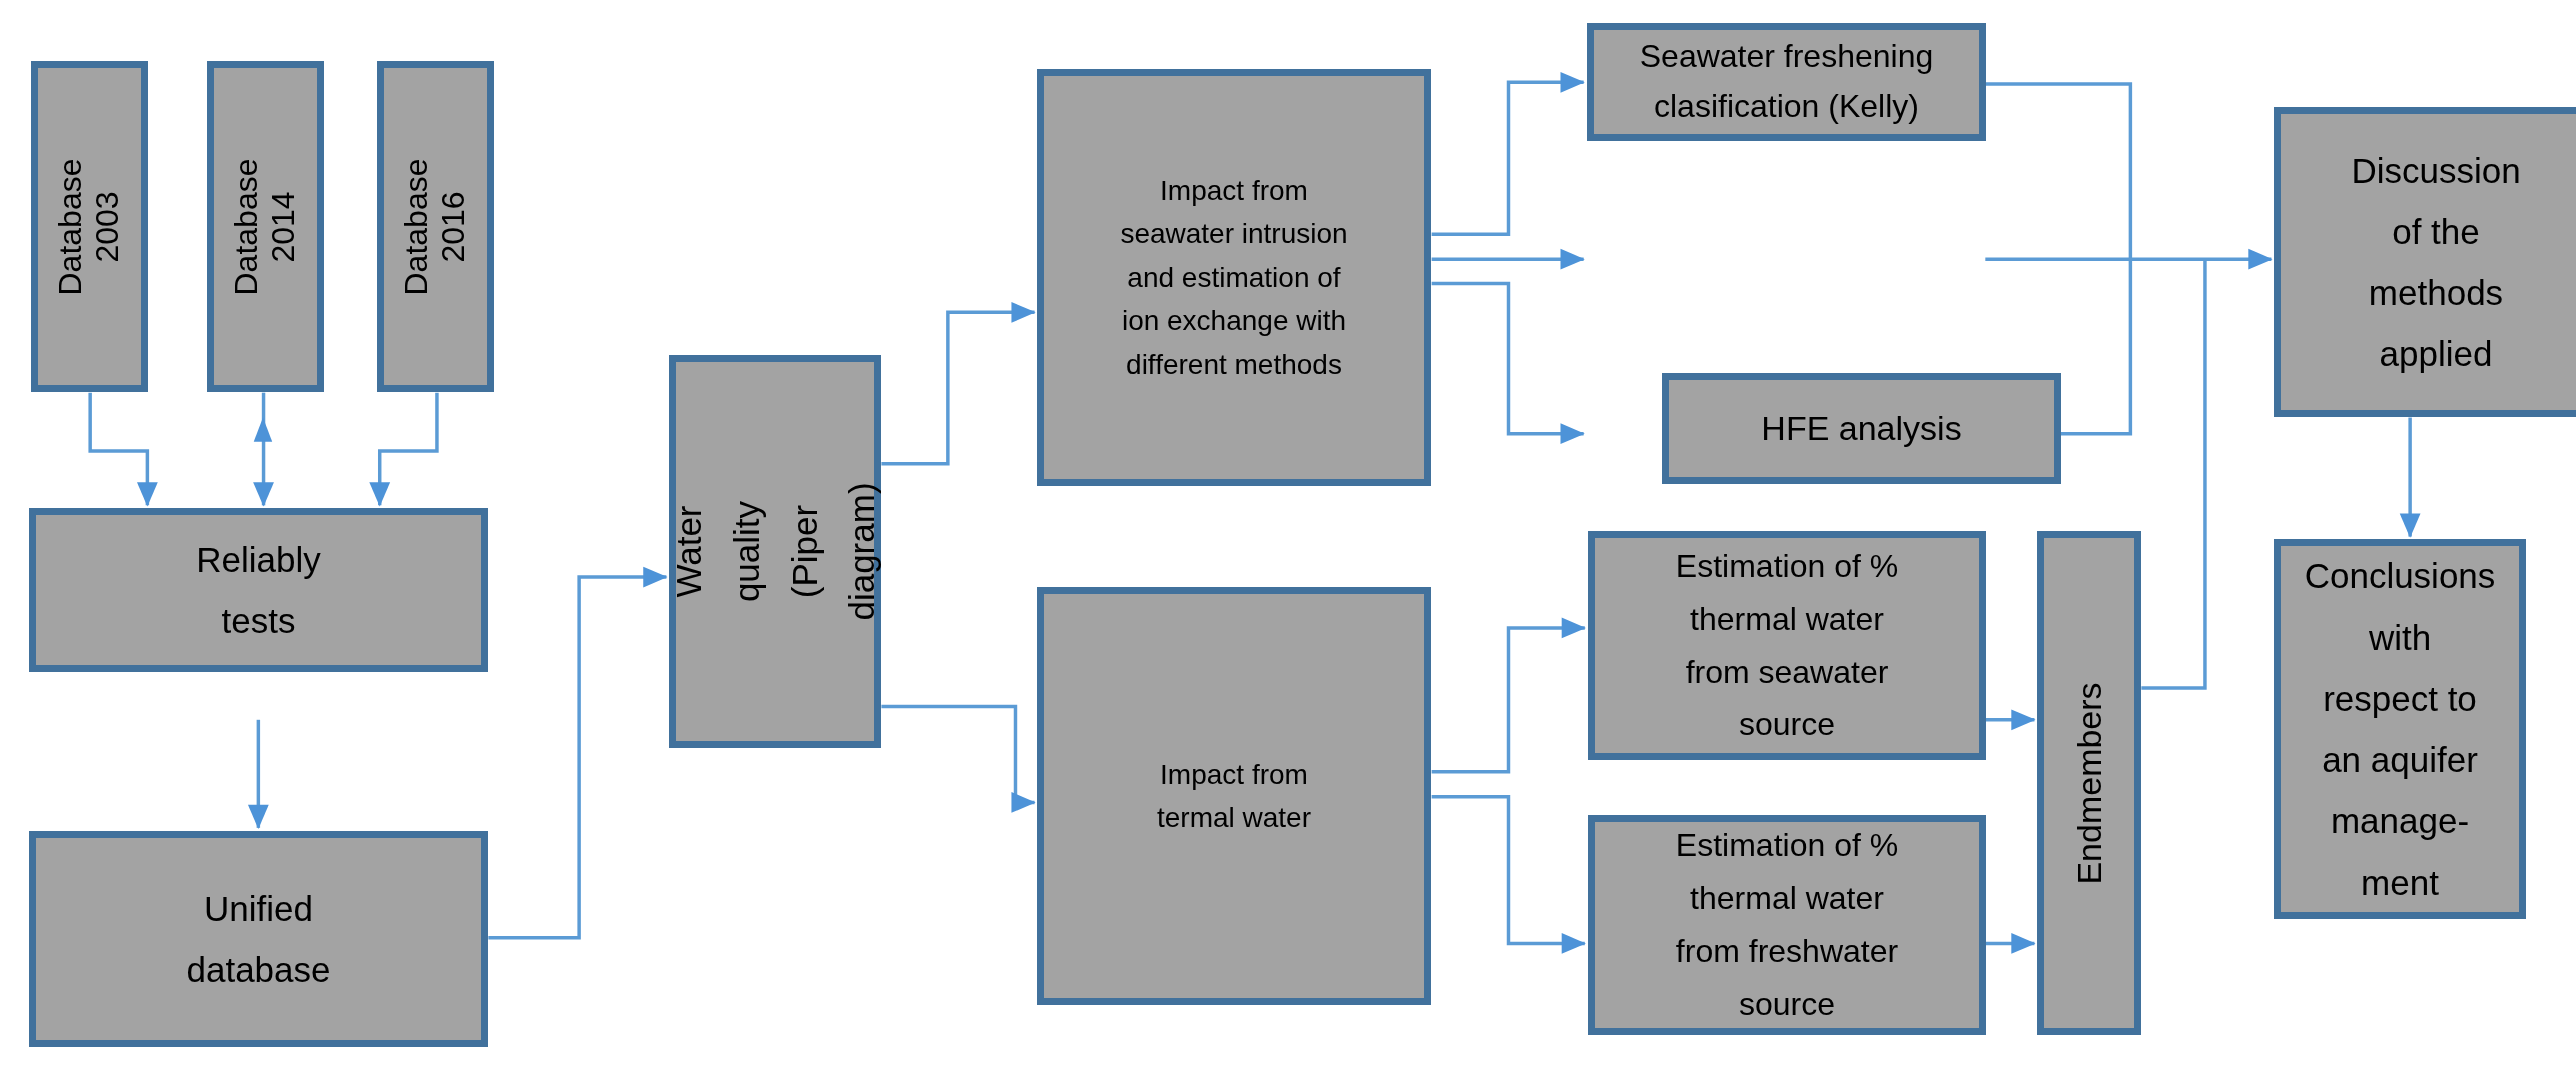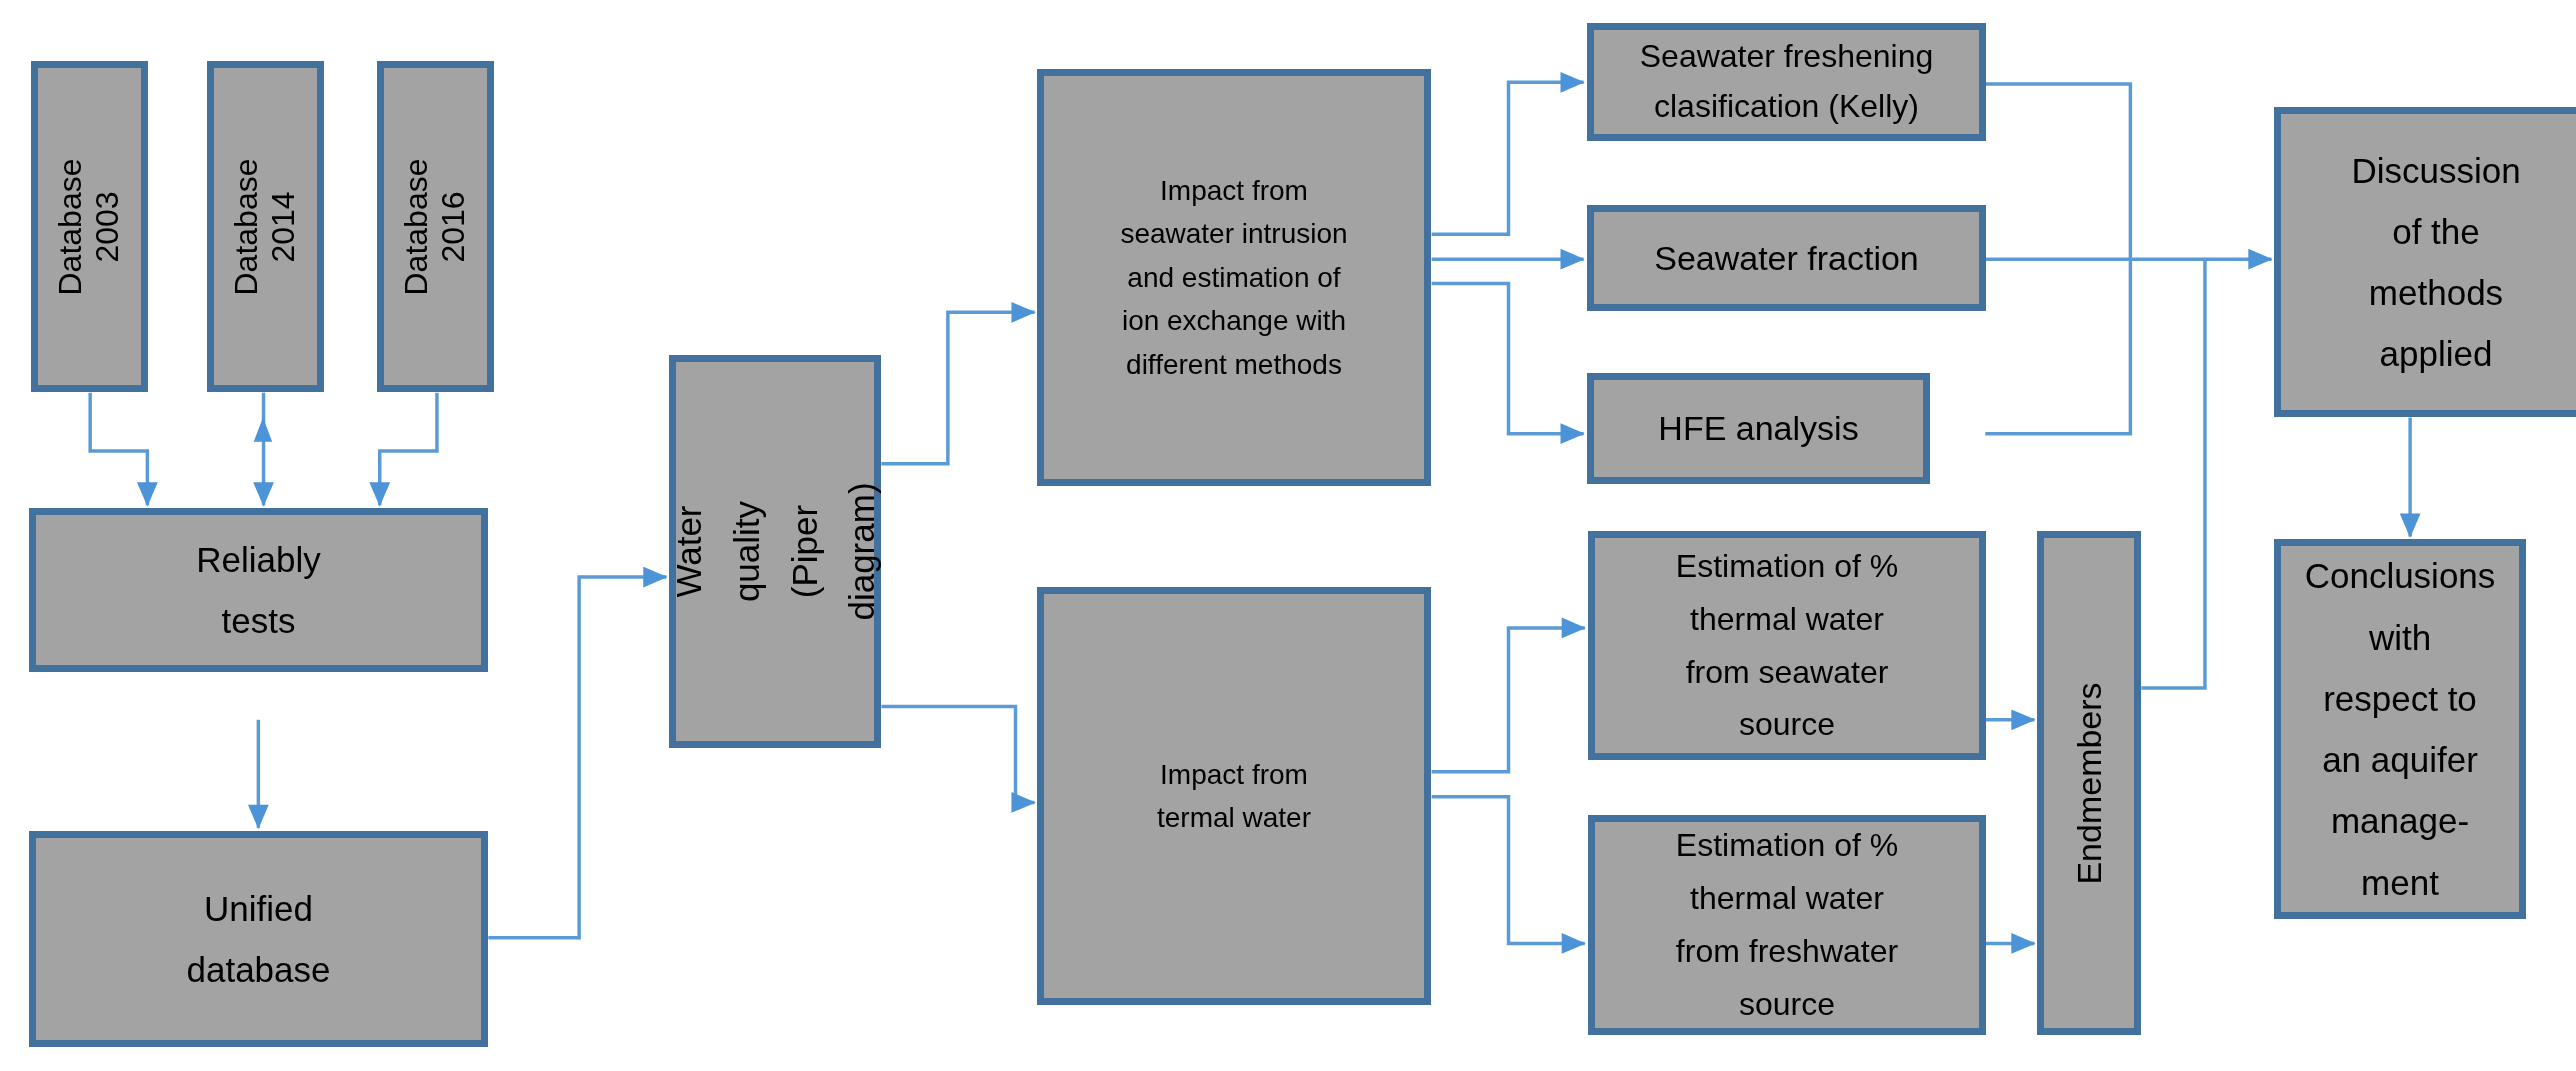--- a/index.html
+++ b/index.html
@@ -130,25 +130,22 @@
 and estimation of
 ion exchange with
 different methods</span>
   </div>
 
   <div class="node" style="left:1587px;top:23px;width:399px;height:118px">
     <span class="lbl f56 lh155">Seawater freshening
 clasification (Kelly)</span>
   </div>
 
-  <div class="node" style="left:1587px;top:205px;width:399px;height:106px">
-    <span class="lbl f58 lh155">Seawater fraction</span>
-  </div>
 
-  <div class="node" style="left:1587px;top:373px;width:343px;height:111px">
+  <div class="node" style="left:1662px;top:373px;width:399px;height:111px">
     <span class="lbl f58 lh155">HFE analysis</span>
   </div>
 
   <div class="node" style="left:1037px;top:587px;width:394px;height:418px">
     <span class="lbl f62 lh155">Impact from
 termal water</span>
   </div>
 
   <div class="node" style="left:1588px;top:531px;width:398px;height:229px">
     <span class="lbl f56 lh165">Estimation of %

